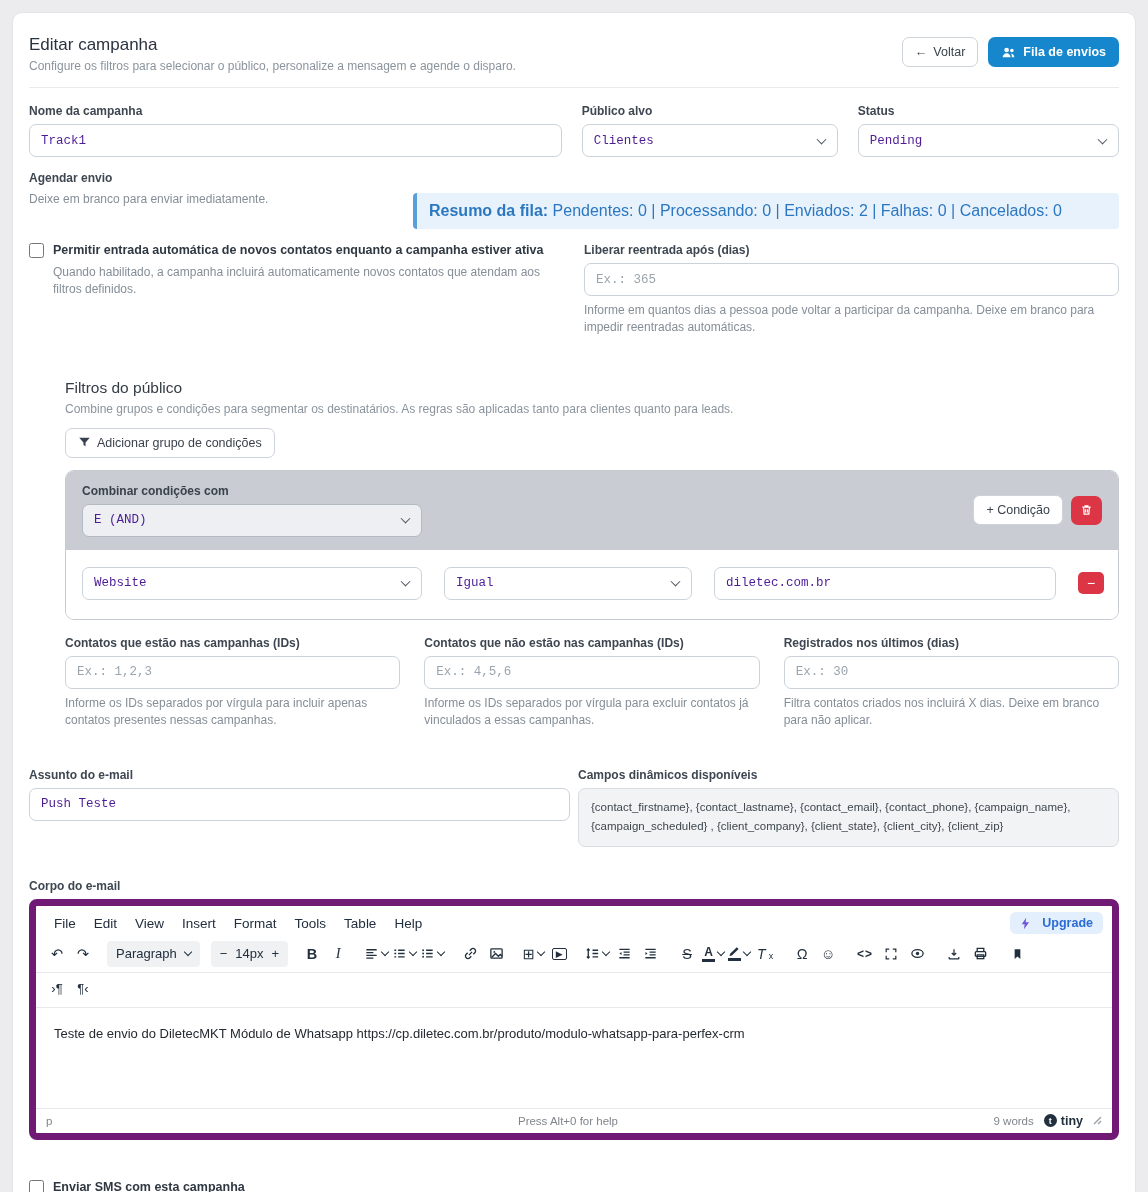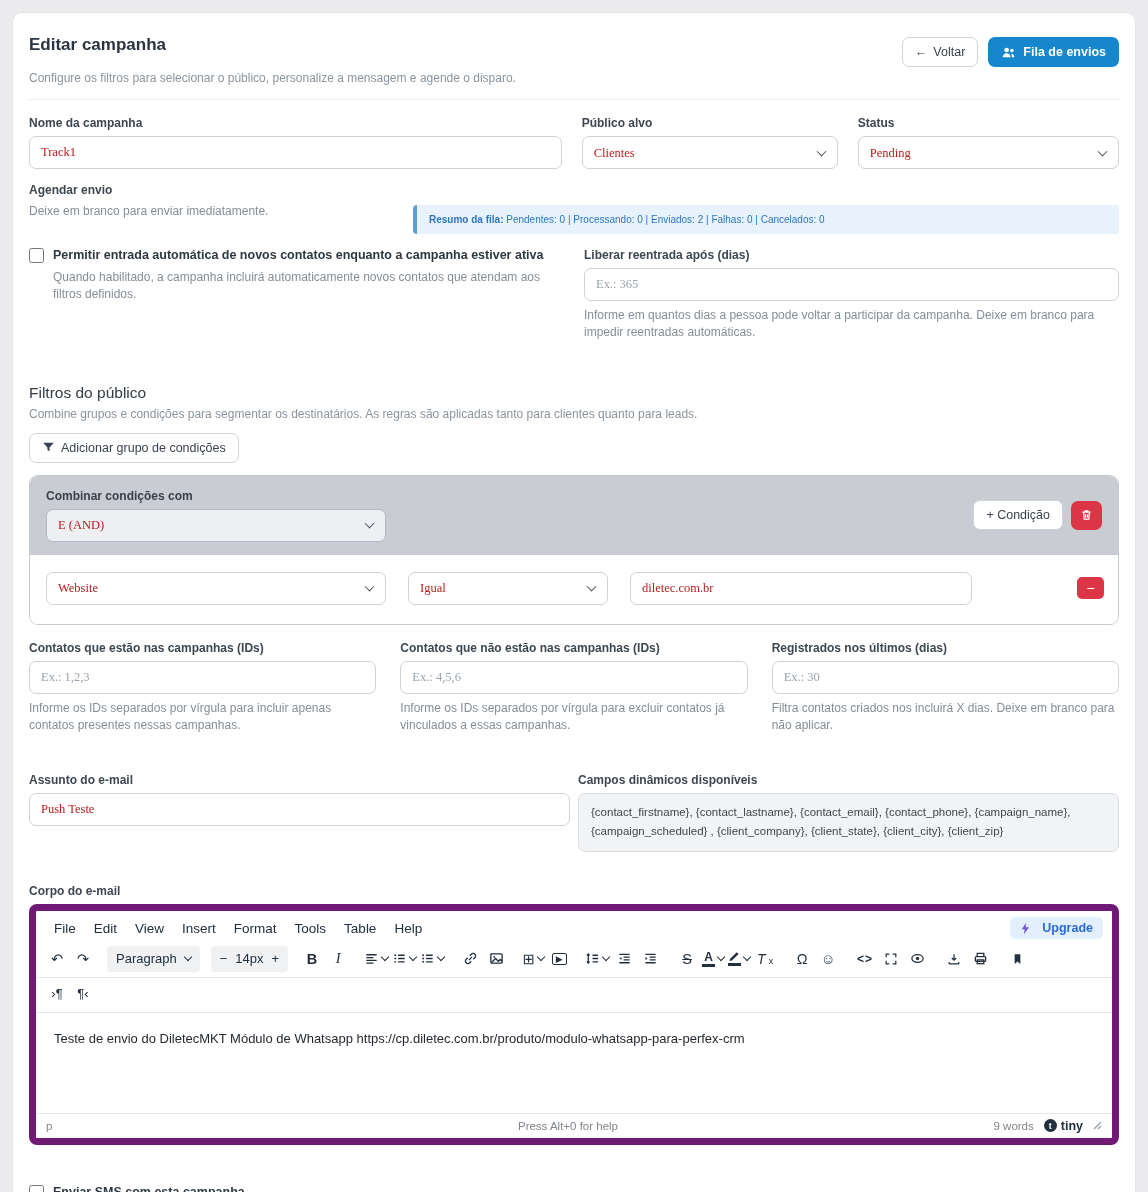--- a/index.html
+++ b/index.html
@@ -6,60 +6,60 @@
     --primary:#1687cd; --check:#2563eb; --danger:#dc3545;
     --info-bg:#e8f2fc; --info-text:#2b77c0; --info-border:#5a9fd8;
     --ink:#222f3e;
   }
   *{box-sizing:border-box}
   body{margin:0;background:#ececee;font-family:"Liberation Sans",sans-serif;color:#3f4a54;}
   .card{margin:12px;background:#fff;border:1px solid #e3e4e6;border-radius:10px;padding:16px 16px 24px;}
 
   
   .hdr{display:flex;justify-content:space-between;align-items:flex-start;padding:6px 0 14px;border-bottom:1px solid #e8eaec;}
-  .hdr h1{font-size:17px;font-weight:700;color:#2a3440;margin:0 0 16px;}
+  .hdr h1{font-size:17px;font-weight:400;color:#2a3440;margin:0 0 4px;}
   .sub{font-size:12px;color:#8b949d;}
   .hdr-actions{display:flex;gap:10px;margin-top:2px;}
   .btn-outline{display:inline-flex;align-items:center;gap:6px;background:#fff;border:1px solid #ced3d9;color:#3a434d;border-radius:7px;padding:7px 12px;font-size:12.5px;font-family:inherit;cursor:pointer;}
   .btn-primary{display:inline-flex;align-items:center;gap:7px;background:var(--primary);color:#fff;border:none;border-radius:7px;padding:7px 13px;font-size:12.5px;font-weight:700;font-family:inherit;cursor:pointer;}
 
   
   .lbl{display:block;font-size:12px;font-weight:700;color:#3e4751;margin-bottom:6px;}
-  .inp{width:100%;height:33px;border:1px solid #cbd2d9;border-radius:7px;padding:0 11px;font-size:12.5px;color:#b91c1c;font-family:Liberation Serif, serif;background:#fff;}
+  .inp{width:100%;height:33px;border:1px solid #cbd2d9;border-radius:7px;padding:0 11px;font-size:12.5px;color:#4c1d95;font-family:Liberation Mono, monospace;background:#fff;}
   .inp::placeholder{color:#9aa4ad;}
   .help{font-size:12px;color:#858e97;margin-top:6px;line-height:1.45;}
   .select-wrap{position:relative;}
   select.inp{appearance:none;-webkit-appearance:none;padding-right:30px;}
   .chev{position:absolute;right:13px;top:50%;width:7px;height:7px;border-right:1.7px solid #4a5560;border-bottom:1.7px solid #4a5560;transform:translateY(-70%) rotate(45deg);pointer-events:none;}
   .chk{display:flex;align-items:flex-start;gap:9px;}
   .chk input{width:15px;height:15px;margin:0;accent-color:var(--check);flex:none;cursor:pointer;}
   .clabel{font-size:12.5px;font-weight:700;color:#2f3842;line-height:1.25;cursor:pointer;}
-  .alert{background:var(--info-bg);border-left:4px solid var(--info-border);border-radius:4px;padding:9px 12px;font-size:10px;color:var(--info-text);}
+  .alert{background:var(--info-bg);border-left:4px solid var(--info-border);border-radius:4px;padding:9px 12px;font-size:16px;color:var(--info-text);}
 
   .row1{display:grid;grid-template-columns:2.08fr 1fr 1.02fr;gap:20px;margin-top:16px;}
   .row2{display:grid;grid-template-columns:352px 1fr;gap:32px;margin-top:14px;align-items:start;}
   .row2 .alert{margin-top:22px;}
   .row3{display:grid;grid-template-columns:1fr 1fr;gap:20px;margin-top:14px;}
   .chk-help{margin-left:24px;margin-top:5px;}
 
   
-  .section{margin-top:42px;}
+  .section{margin-top:42px;margin-left:36px;}
   .sec-title{font-size:15.5px;font-weight:500;color:#333b44;margin:0 0 5px;}
   .btn-filter{margin-top:12px;}
   .group{margin-top:12px;border:1px solid #c6cbd1;border-radius:9px;overflow:hidden;}
   .group-hd{background:#c9cdd3;padding:13px 16px;display:flex;align-items:center;justify-content:space-between;}
   .group-hd .lbl{color:#39414a;}
   .and-wrap{width:340px;}
   .and-wrap select{background:#edeff2;border-color:#b4bac1;}
   .group-actions{display:flex;gap:8px;align-items:center;}
   .btn-trash{width:31px;height:29px;background:var(--danger);border:none;border-radius:7px;display:flex;align-items:center;justify-content:center;cursor:pointer;}
   .group-bd{background:#fff;padding:17px 14px 19px 16px;}
   .cond-row{display:flex;align-items:center;gap:22px;}
   .w-field{width:340px;flex:none;}
-  .w-op{width:200px;flex:none;}
+  .w-op{width:248px;flex:none;}
   .w-val{width:342px;flex:none;}
   .btn-minus{margin-left:auto;width:27px;height:22px;background:var(--danger);color:#fff;border:none;border-radius:5px;font-size:14px;line-height:1;display:flex;align-items:center;justify-content:center;cursor:pointer;}
 
   .cols3{display:grid;grid-template-columns:repeat(3,1fr);gap:24px;margin-top:16px;}
   .cols2{display:grid;grid-template-columns:1fr 1fr;gap:8px;margin-top:38px;}
   .dynbox{background:#f2f3f5;border:1px solid #d9dde1;border-radius:7px;padding:9px 12px;font-size:11.5px;color:#3f474e;line-height:1.7;}
 
   
   .body-label{margin-top:32px;}
   .editor{margin-top:2px;border:7px solid #701a75;border-radius:8px;overflow:hidden;background:#fff;color:var(--ink);}

